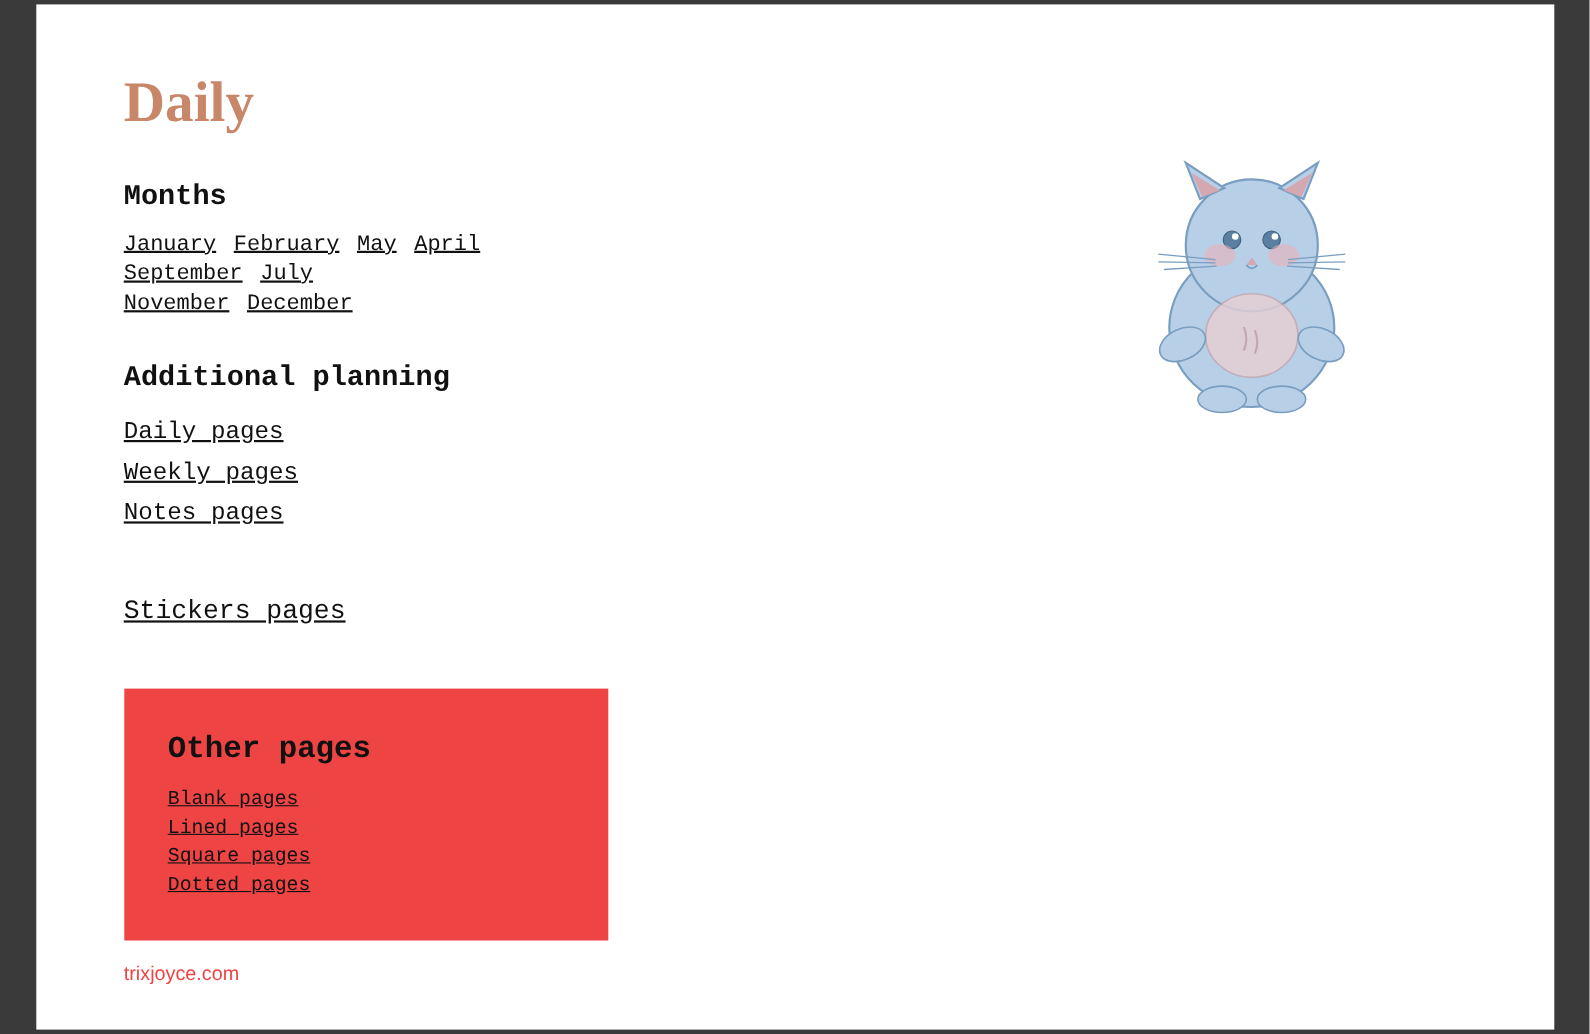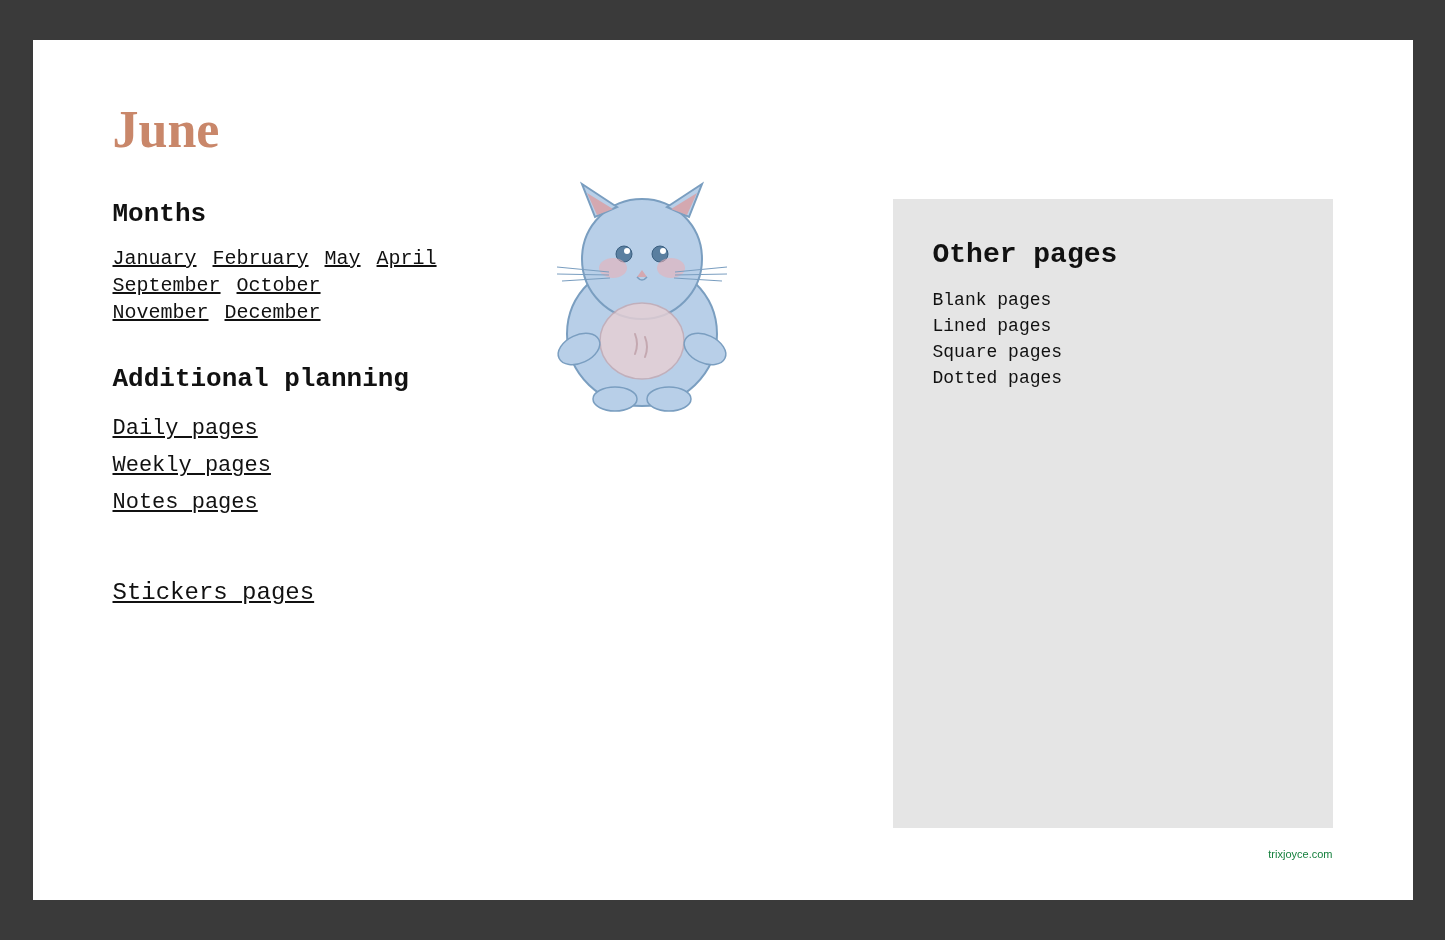--- a/index.html
+++ b/index.html
@@ -26,21 +26,21 @@
     .page-title {
       font-size: 52px;
       font-weight: bold;
       color: #c9876a;
       font-family: 'Georgia', serif;
       margin-bottom: 40px;
     }
 
     .content-area {
       display: flex;
-      flex-direction: row;
+      flex-direction: column;
       gap: 56px;
       flex: 1;
     }
 
     .left-section {
       flex: 1;
       position: relative;
     }
 
     .section-heading {
@@ -110,21 +110,21 @@
     .cat-illustration {
       position: absolute;
       right: 80px;
       top: -20px;
       width: 230px;
       height: 240px;
     }
 
     .right-panel {
       width: 440px;
-      background-color: #e5e5e5;
+      background-color: #ef4444;
       padding: 40px 40px;
       flex-shrink: 0;
     }
 
     .other-pages-heading {
       font-size: 28px;
       font-weight: bold;
       font-family: 'Courier New', monospace;
       color: #111;
       margin-bottom: 20px;
@@ -132,63 +132,64 @@
 
     .other-pages-links {
       display: flex;
       flex-direction: column;
       gap: 6px;
     }
 
     .other-page-link {
       font-size: 18px;
       color: #111;
+      text-decoration: underline;
       cursor: pointer;
       font-family: 'Courier New', monospace;
     }
 
     .footer {
-      text-align: right;
+      text-align: left;
       margin-top: 20px;
-      font-size: 11px;
-      color: #15803d;
+      font-size: 18px;
+      color: #ef4444;
       font-family: Arial, sans-serif;
     }
 
     
     .cat-svg {
       width: 100%;
       height: 100%;
     }
   </style>
 </head>
 <body>
 
 <div class="page-container">
 
-  <h1 class="page-title">June</h1>
+  <h1 class="page-title">Daily</h1>
 
   <div class="content-area">
     <div class="left-section">
 
       <h2 class="section-heading">Months</h2>
 
       <div class="months-grid">
 
         <div class="months-row">
           <a class="month-link">January</a>
           <a class="month-link">February</a>
           <a class="month-link">May</a>
           <a class="month-link">April</a>
         </div>
 
 
         <div class="months-row">
           <a class="month-link">September</a>
-          <a class="month-link">October</a>
+          <a class="month-link">July</a>
         </div>
 
         <div class="months-row">
           <a class="month-link">November</a>
           <a class="month-link">December</a>
         </div>
       </div>
 
       <div class="cat-illustration">
         <svg class="cat-svg" viewBox="0 0 230 240" xmlns="http://www.w3.org/2000/svg">

